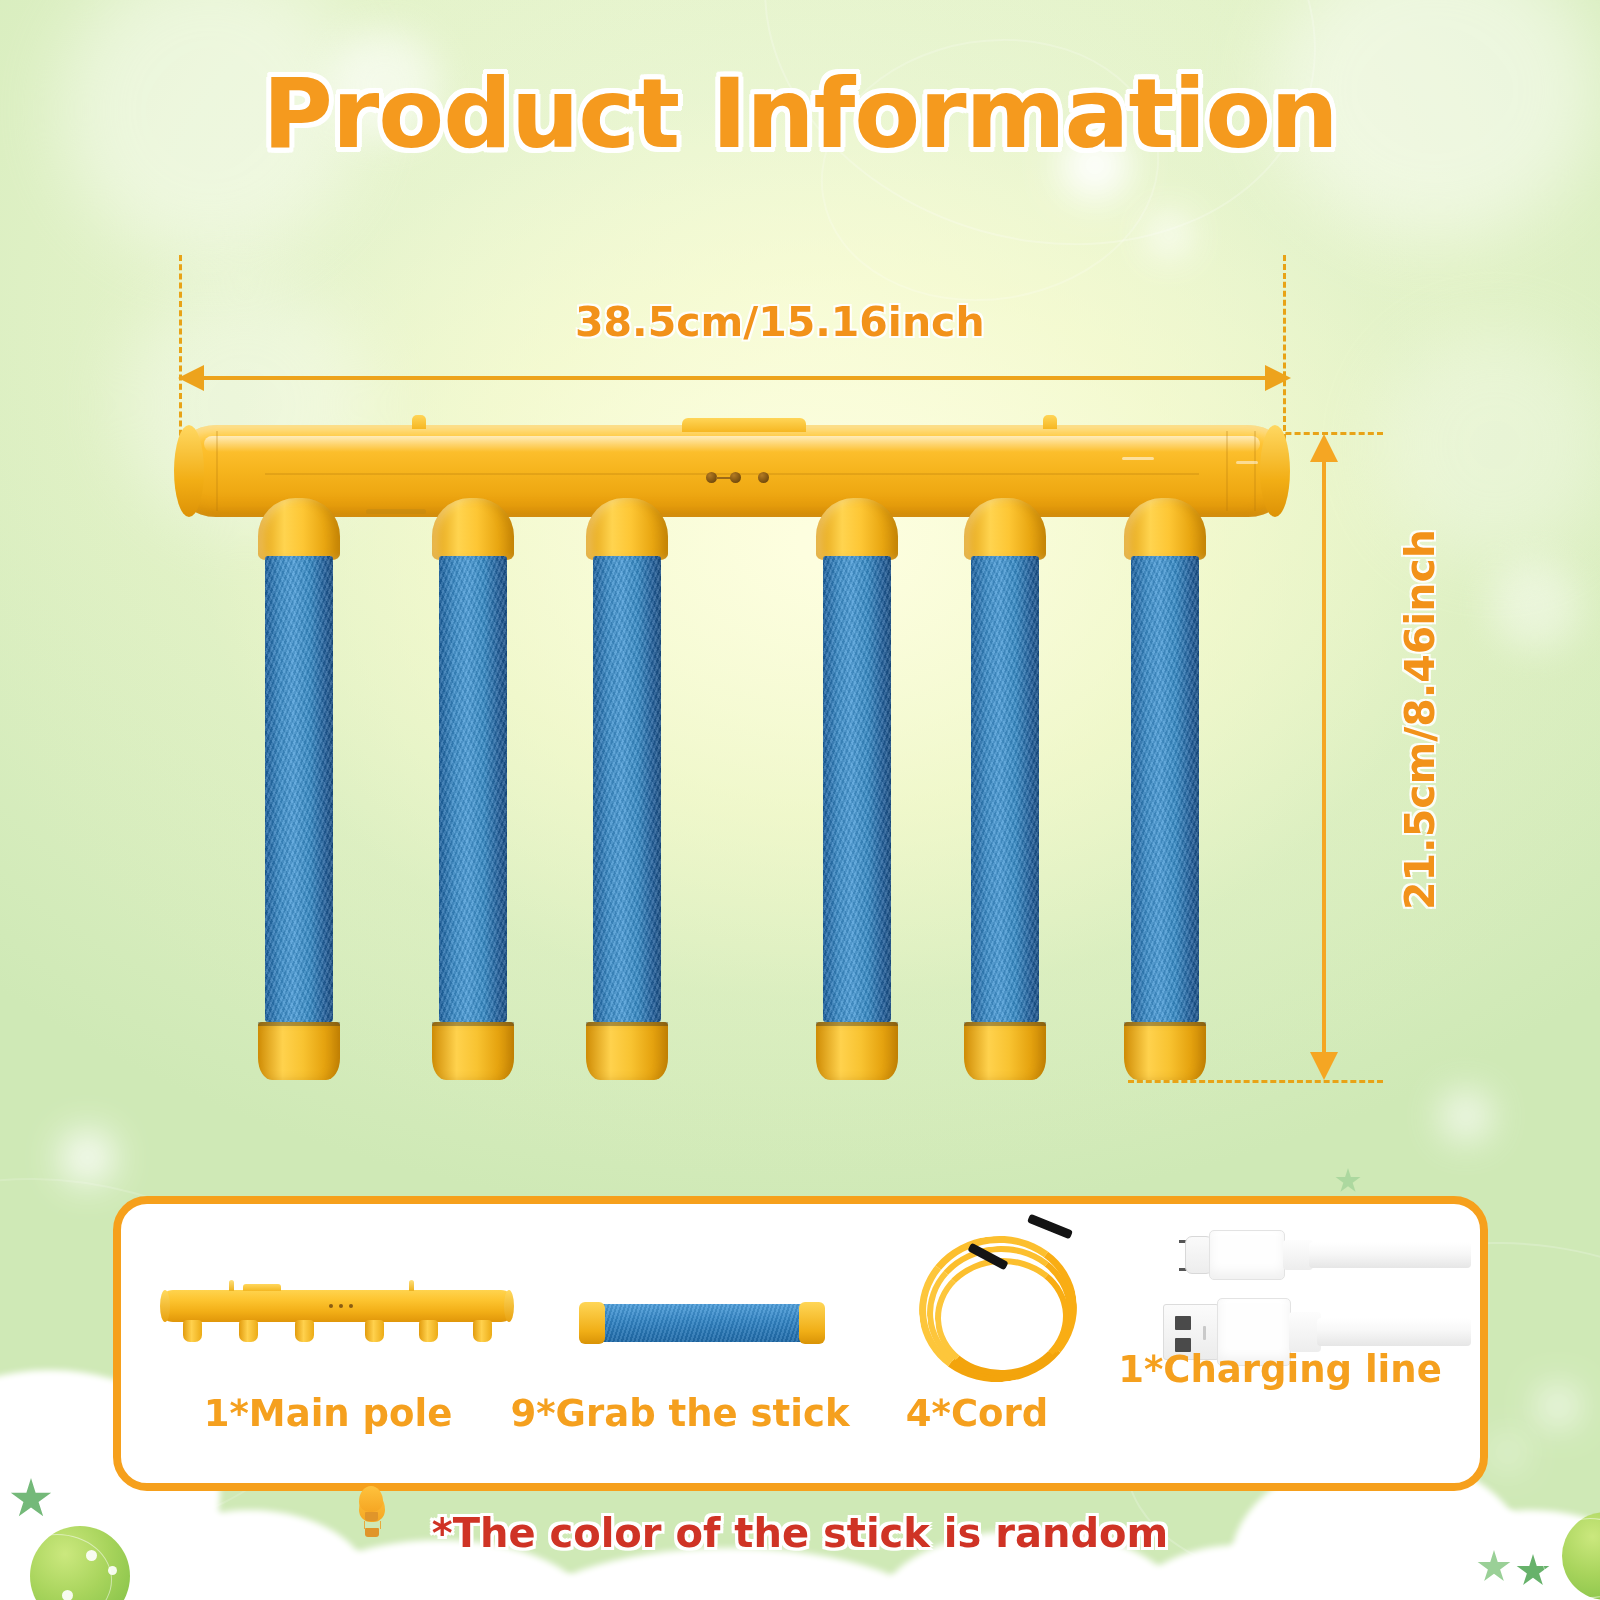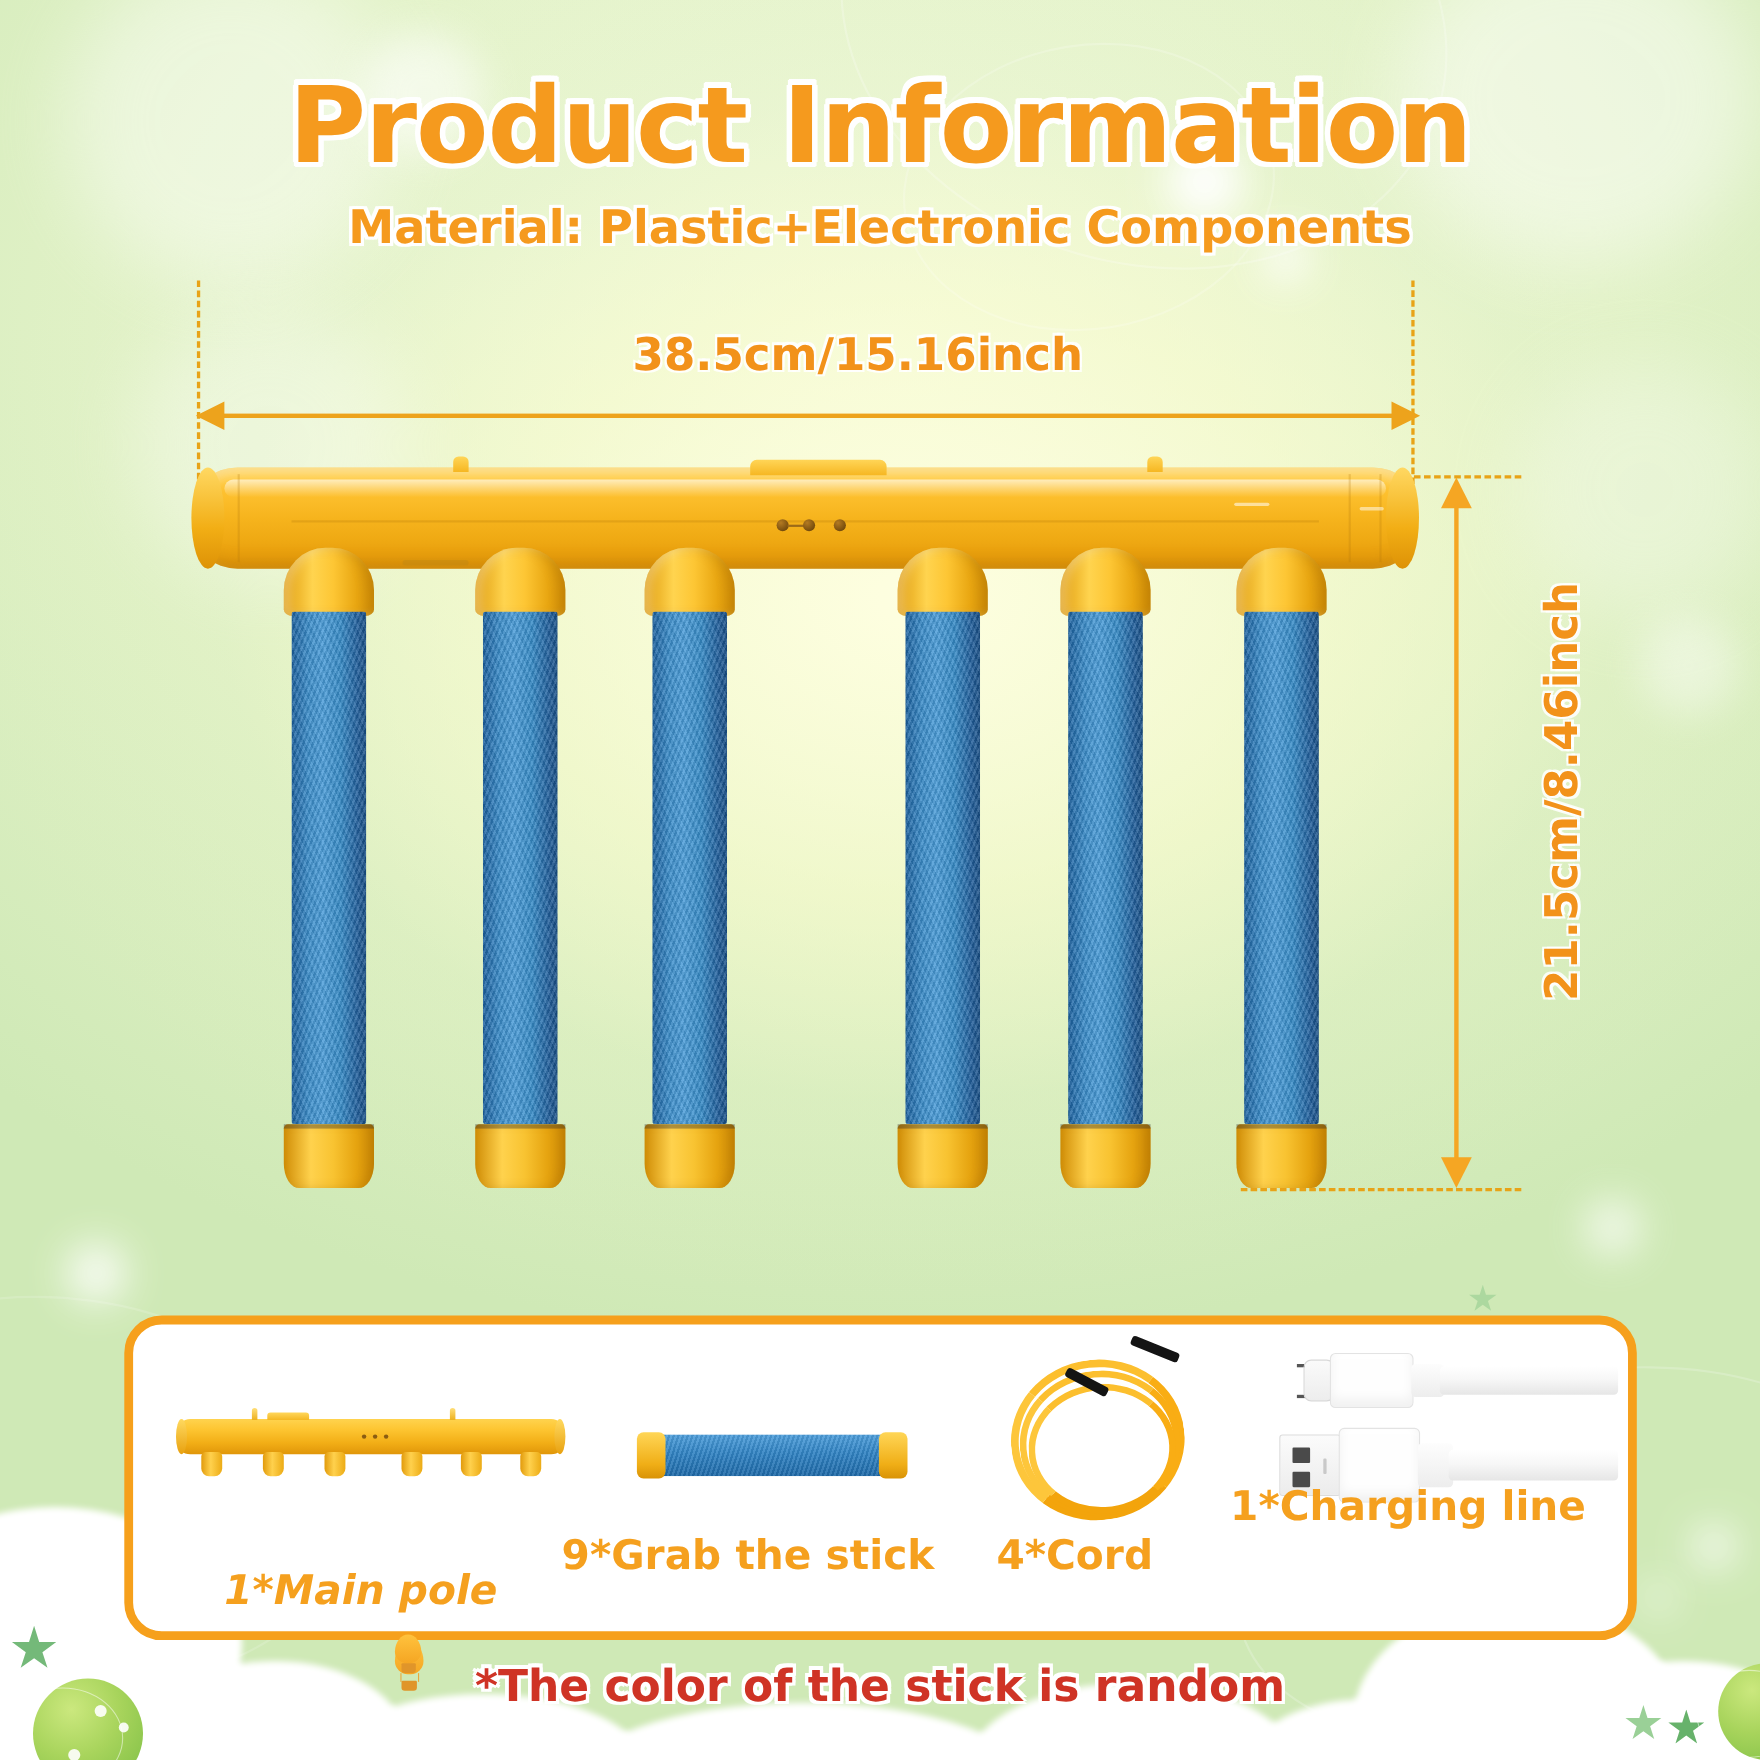--- a/index.html
+++ b/index.html
@@ -300,21 +300,20 @@
   <div>
     <div class="balloon-env" style="left:359px; top:1492px; width:26px; height:30px;"></div>
     <div class="balloon-line" style="left:364px; top:1521px; height:8px;"></div>
     <div class="balloon-line" style="left:380px; top:1521px; height:8px;"></div>
     <div class="balloon-basket" style="left:365px; top:1528px; width:14px; height:9px; border-radius:1px 1px 3px 3px;"></div>
   </div>
 </div>
 
 <div id="header">
   <div id="title">Product Information</div>
-  <div id="subtitle">Material: Plastic+Electronic Components</div>
 </div>
 
 <div>
 
   <div class="dim-dash-v" style="left:179px; top:255px; height:190px;"></div>
   <div class="dim-dash-v" style="left:1283px; top:255px; height:185px;"></div>
 
   <div class="dim-line-h" style="left:190px; top:376px; width:1093px;"></div>
   <div class="arrow arrow-left" style="left:178px; top:365px;"></div>
   <div class="arrow arrow-right" style="left:1265px; top:365px;"></div>
@@ -449,21 +448,21 @@
       <div class="usb-pin" style="left:34px;  top:126px; width:16px; height:14px;"></div>
       <div class="usb-pin" style="left:62px;  top:114px; width:3px;  height:14px; background:#c9c9c9;"></div>
       <div class="usb-body" style="left:76px;  top:86px;  width:74px; height:68px;"></div>
       <div class="usb-strain" style="left:148px; top:100px; width:32px; height:40px;"></div>
       <div class="usb-cable" style="left:176px; top:106px; width:154px; height:28px;"></div>
     </div>
   </div>
 
 </div>
 
-<div class="panel-label" style="left:328px;  top:1424px;font-style:italic;">1*Main pole</div>
+<div class="panel-label" style="left:328px;  top:1392px;">1*Main pole</div>
 <div class="panel-label" style="left:680px;  top:1392px;">9*Grab the stick</div>
 <div class="panel-label" style="left:977px;  top:1392px;">4*Cord</div>
 <div class="panel-label" style="left:1280px; top:1348px;">1*Charging line</div>
 
 <div style="z-index:9;">
   <div class="balloon-env" style="position:absolute; left:359px; top:1486px; width:24px; height:26px; z-index:9;"></div>
   <div class="balloon-basket" style="position:absolute; left:365px; top:1512px; width:13px; height:9px; border-radius:1px 1px 3px 3px; z-index:9;"></div>
 </div>
 
 <div id="footer-note" style="top:1510px;">*The color of the stick is random</div>

